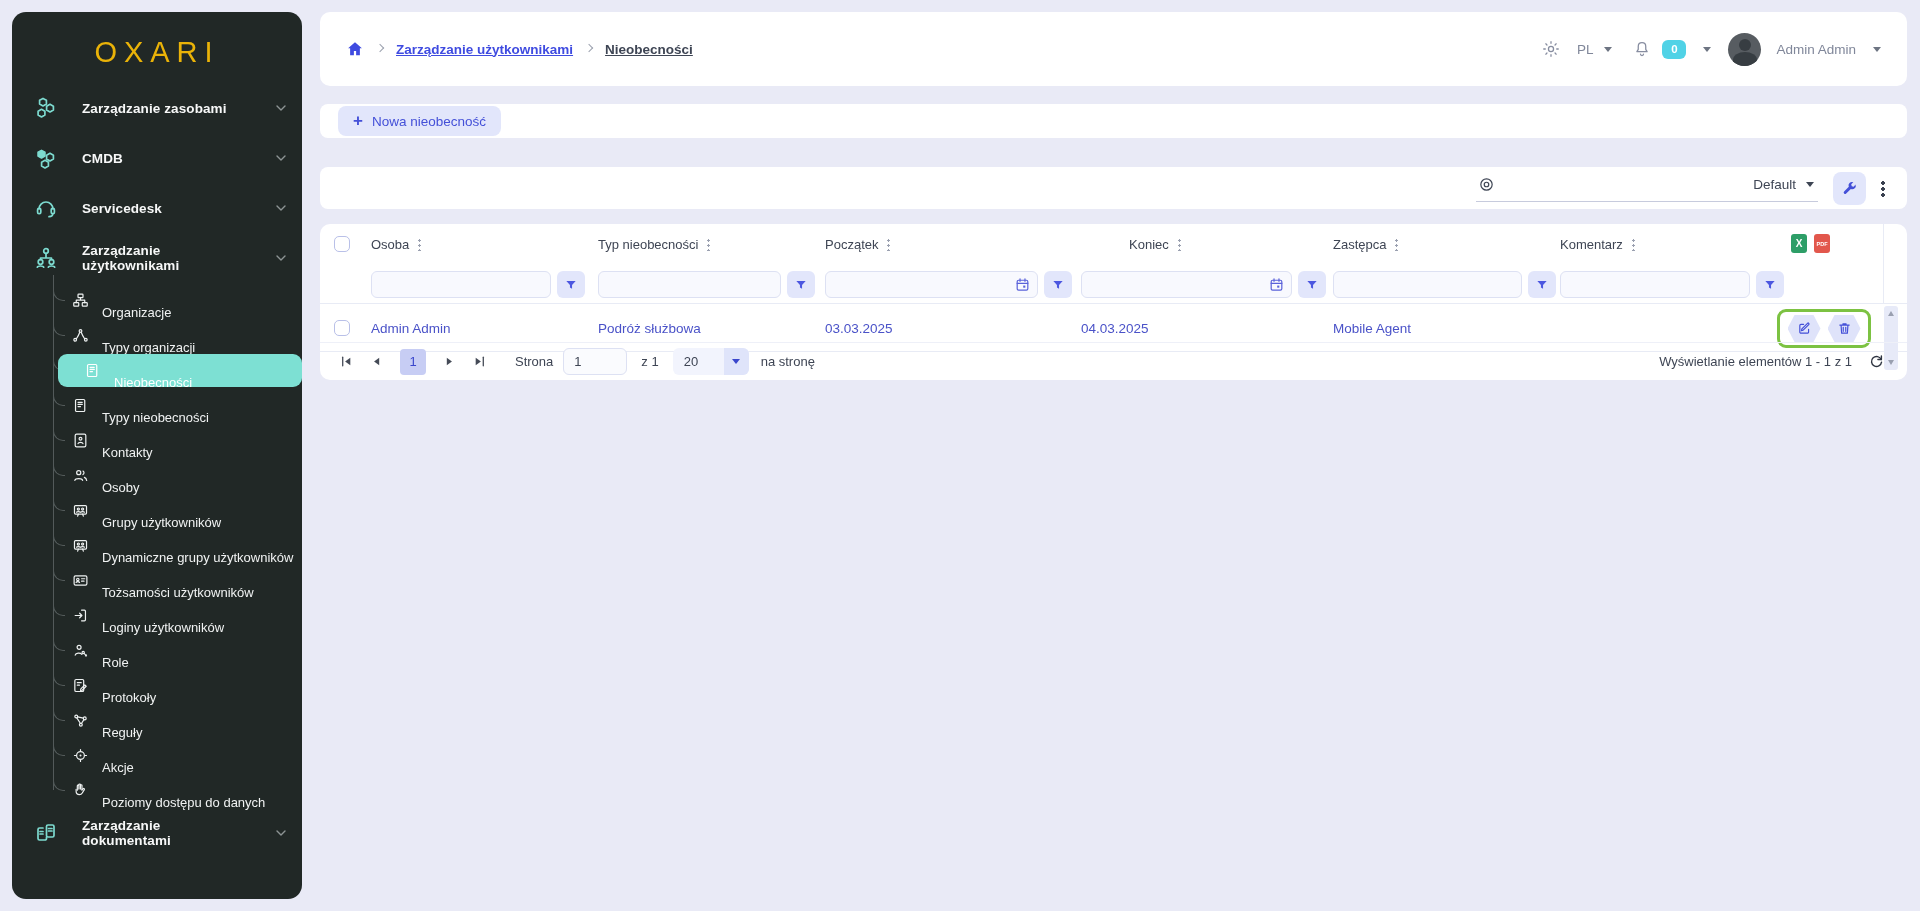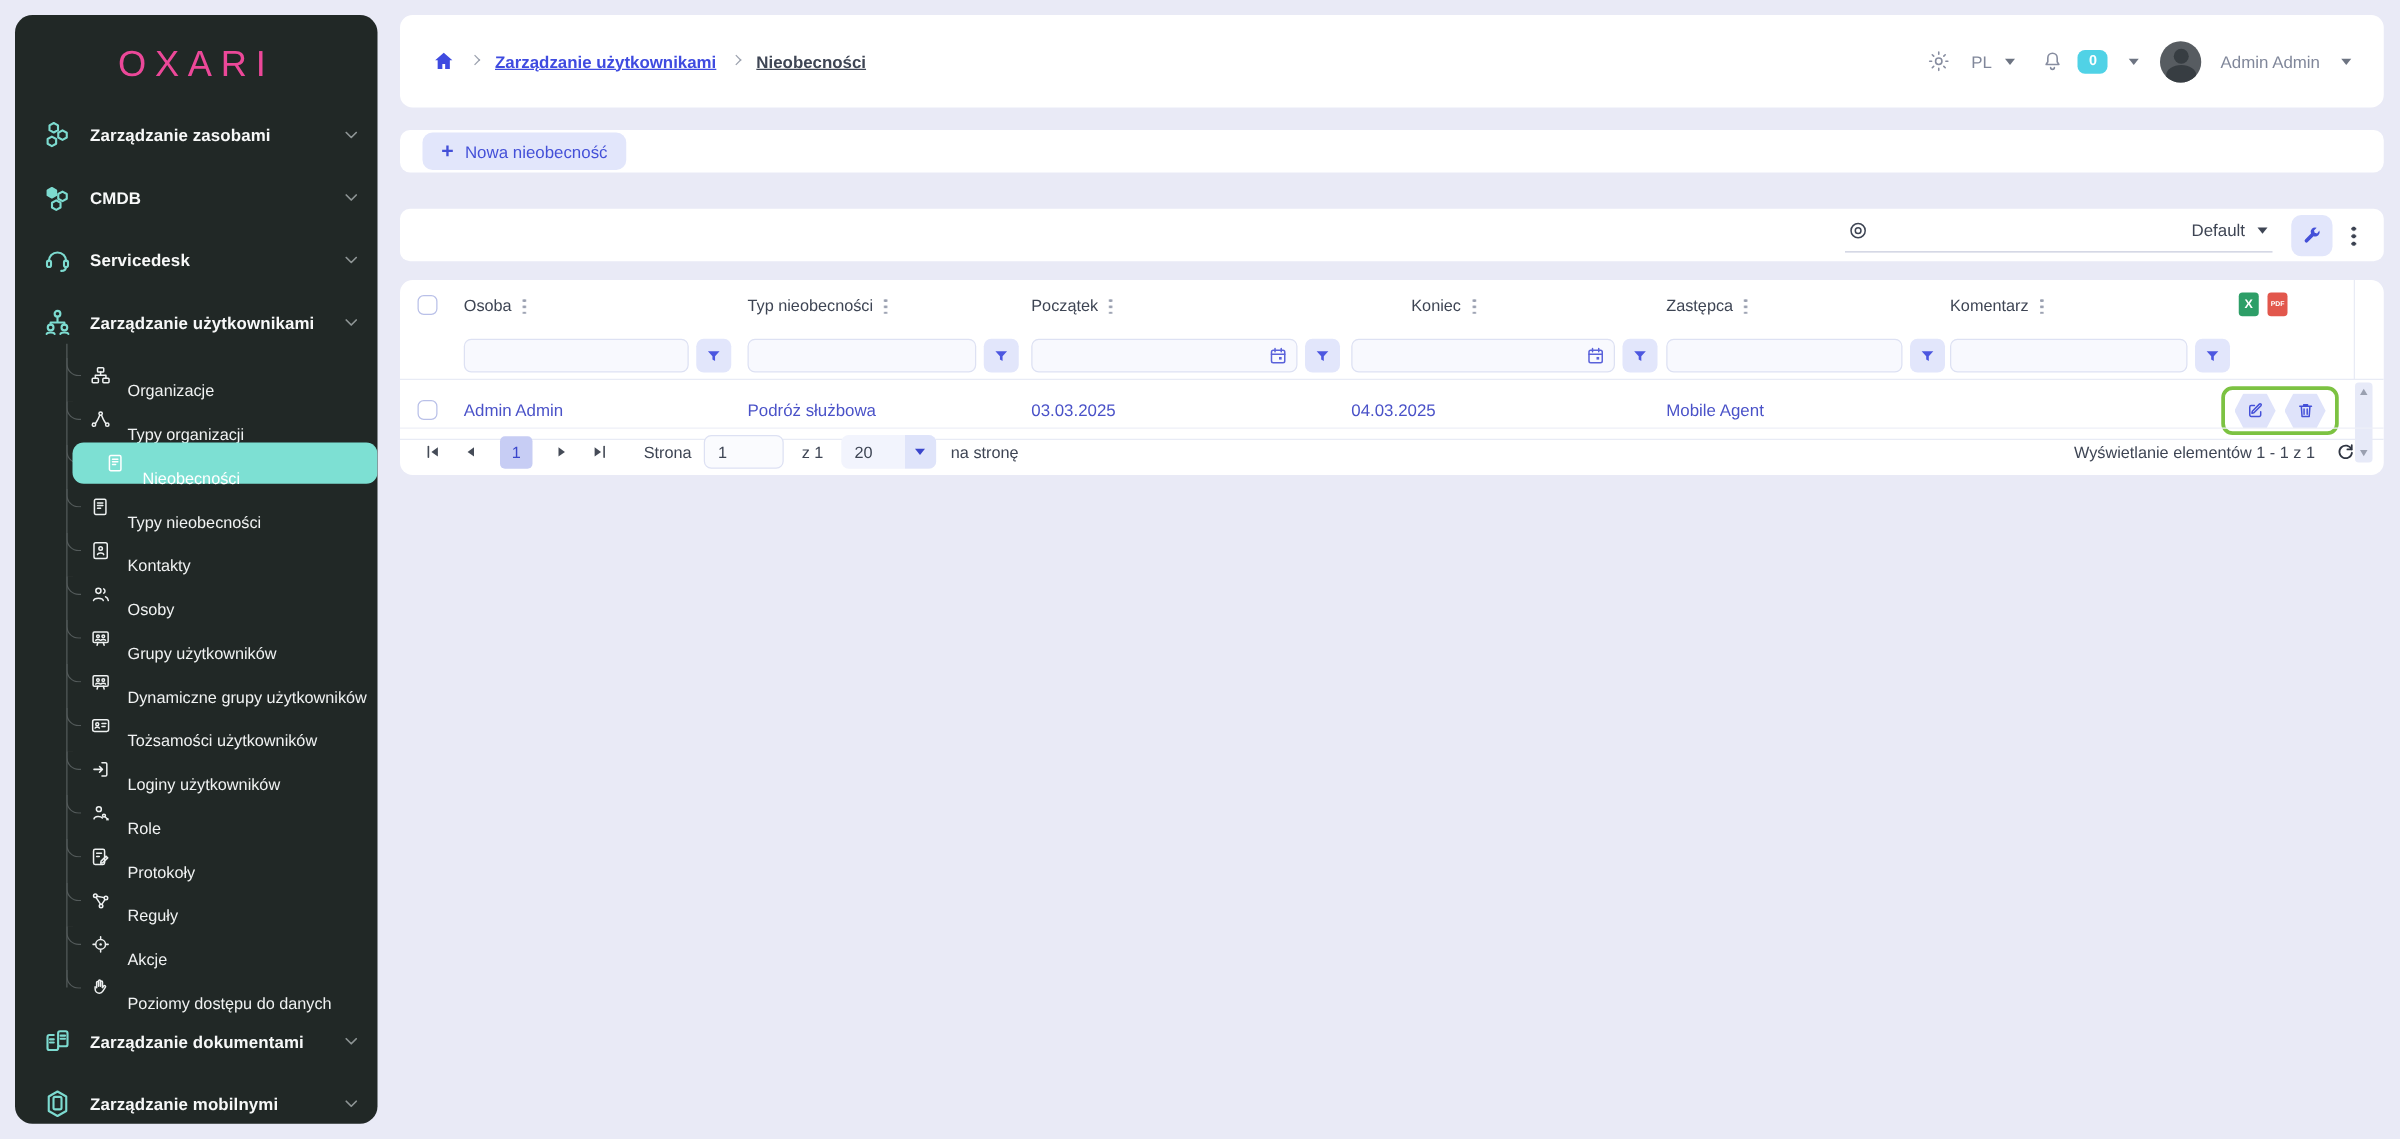--- a/index.html
+++ b/index.html
@@ -9,22 +9,22 @@
     background:#e9eaf6; font-family:"Liberation Sans", sans-serif; color:#3e4554;
   }
   svg { display:block; }
   .stroke { fill:none; stroke:currentColor; stroke-width:1.7; stroke-linecap:round; stroke-linejoin:round; }
 
   
   .sidebar {
     position:absolute; left:12px; top:12px; bottom:12px; width:290px;
     background:#212826; border-radius:14px; overflow:hidden;
   }
-  .logo { text-align:center; padding:24px 0 14px; color:#ec4899; font-size:29px; letter-spacing:7px; font-weight:400; }
-  .nav-parent { display:flex; align-items:center; gap:14px; height:50px; padding:0 16px 0 22px; cursor:pointer; }
+  .logo { text-align:center; padding:24px 0 14px; color:#eab308; font-size:29px; letter-spacing:7px; font-weight:400; }
+  .nav-parent { display:flex; align-items:center; gap:24px; height:50px; padding:0 16px 0 22px; cursor:pointer; }
   .nav-parent .p-ic { width:24px; height:24px; color:#7ddbd0; flex:0 0 auto; }
   .nav-parent .p-lbl { font-size:13.5px; font-weight:700; color:#f7f8f8; flex:1; letter-spacing:.1px; }
   .nav-parent .chev { color:#8d9494; flex:0 0 auto; }
   .sub-list { position:relative; }
   .sub-list::before { content:""; position:absolute; left:41px; top:-8px; bottom:18px; width:1px; background:#535a5a; }
   .sub-item { position:relative; display:flex; align-items:center; gap:13px; height:35px; padding-left:60px; cursor:pointer; }
   .sub-item::before { content:""; position:absolute; left:41px; top:3px; width:11px; height:14px;
     border-left:1px solid #535a5a; border-bottom:1px solid #535a5a; border-bottom-left-radius:10px; }
   .sub-item .s-ic { width:17px; height:17px; color:#eef1f1; flex:0 0 auto; }
   .sub-item .s-lbl { font-size:13px; color:#f0f2f2; font-weight:500; white-space:nowrap;margin-top:23px; }
@@ -342,34 +342,20 @@
 
   <div class="nav-parent">
     <span class="p-ic">
         <svg viewBox="0 0 24 24" class="stroke">
           <path d="M9 7H5.5A1.5 1.5 0 0 0 4 8.5v9A1.5 1.5 0 0 0 5.5 19H11a1.5 1.5 0 0 0 1.5-1.5V16"></path>
           <rect x="12.5" y="4" width="7.5" height="12" rx="1.5"></rect>
           <path d="M14.5 7.5h3.5M14.5 10h3.5M6 10.5h3M6 13h3"></path>
         </svg>
       </span>
     <span class="p-lbl">Zarządzanie dokumentami</span>
-    <span class="chev">
-        <svg width="10" height="6" viewBox="0 0 10 6" class="stroke" style="stroke-width:1.4">
-          <path d="M1 1l4 4 4-4"></path>
-        </svg>
-      </span>
-  </div>
-  <div class="nav-parent">
-    <span class="p-ic">
-        <svg viewBox="0 0 24 24" class="stroke">
-          <path d="M12 2.2l7 4v11.6l-7 4-7-4V6.2z"></path>
-          <rect x="8.8" y="6.5" width="6.4" height="10" rx="1.3"></rect>
-        </svg>
-      </span>
-    <span class="p-lbl">Zarządzanie mobilnymi</span>
     <span class="chev">
         <svg width="10" height="6" viewBox="0 0 10 6" class="stroke" style="stroke-width:1.4">
           <path d="M1 1l4 4 4-4"></path>
         </svg>
       </span>
   </div>
 </div>
 
 <div class="card topbar">
   <div class="breadcrumb">

